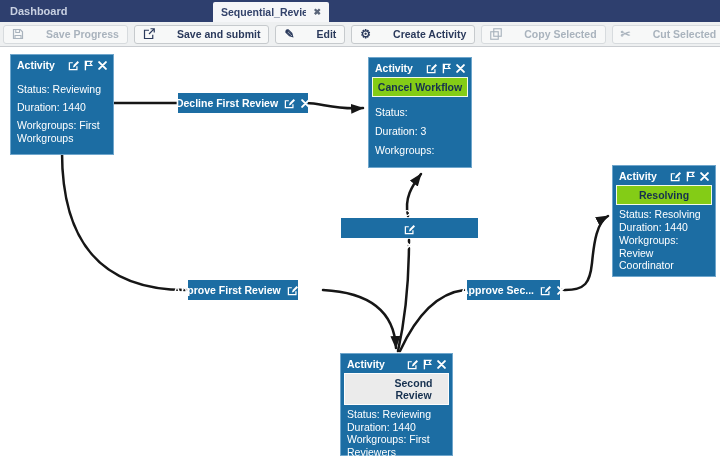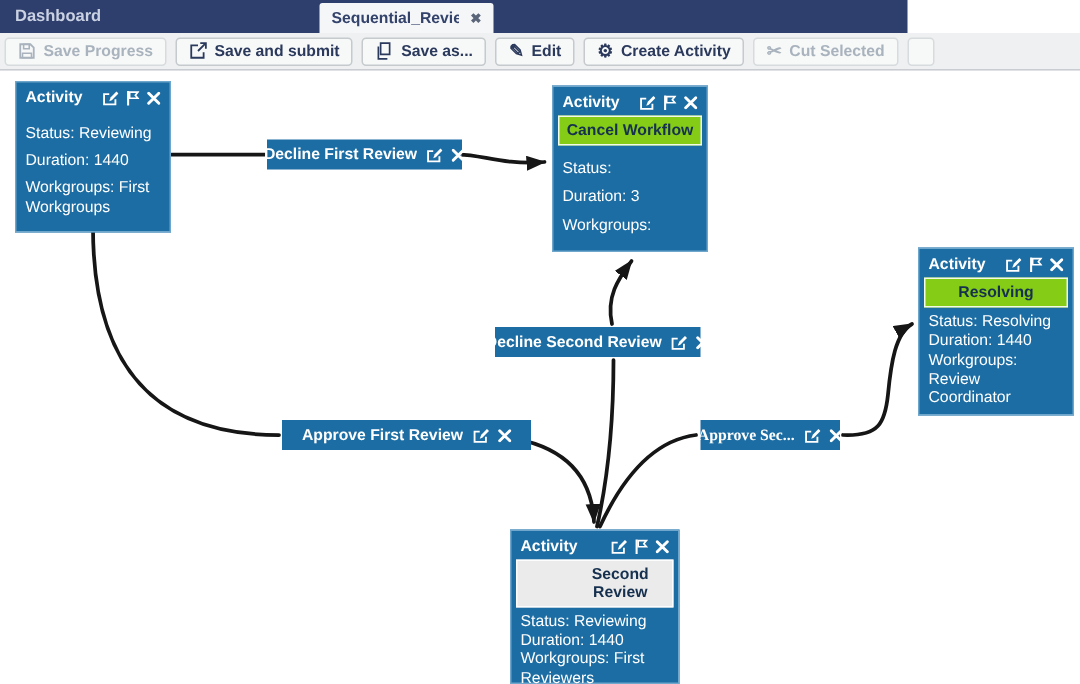--- a/index.html
+++ b/index.html
@@ -1,35 +1,35 @@
 <!DOCTYPE html>
 <html><head>
 <meta charset="utf-8">
 <style>
   * { margin:0; padding:0; box-sizing:border-box; }
   html,body { width:720px; height:456px; font-family:"Liberation Sans", sans-serif; }
   body { position:relative; background:#fff; overflow:hidden; }
 
   
-  .topbar { position:absolute; left:0; top:0; width:605px; height:22px;
+  .topbar { position:absolute; left:0; top:0; width:720px; height:22px;
             background:#2e3f6e; color:#c9d1e2; }
   .dashboard { position:absolute; left:10px; top:5px; font-size:11px; font-weight:700;
                color:#c9d1e2; cursor:pointer; }
   .tab { position:absolute; left:213px; top:2px; height:20px; width:116px;
          background:#f5f6f8; border-radius:2px 2px 0 0; display:flex; align-items:center;
          gap:7px; padding:0 8px; cursor:pointer; }
   .tab-label { font-size:10.5px; font-weight:700; color:#33436b; white-space:nowrap;
                overflow:hidden; }
   .tab-close { font-size:9px; color:#5a6579; font-weight:700; line-height:1; }
 
   
   .toolbar { position:absolute; left:0; top:22px; width:720px; height:25px;
              background:#eef0f1; border-bottom:1px solid #c9ccd0;
              display:flex; align-items:center; gap:6px; padding:0 3px; }
-  .tbtn { display:flex; align-items:center; gap:5px; height:19px; padding:0 8px;
+  .tbtn { display:flex; align-items:center; gap:22px; height:19px; padding:0 8px;
           background:#f7f8f8; border:1px solid #c6cacd; border-radius:3px;
           font-size:10.5px; font-weight:700; color:#2b3a5c; cursor:pointer;
           white-space:nowrap; }
   .tbtn.disabled { color:#a9b3bd; border-color:#d7dbde; cursor:default; }
   .tbtn svg { display:block; }
   .tbtn .glyph { font-size:12px; line-height:1; }
   svg.edges { position:absolute; left:0; top:0; z-index:1; }
   .edges path.edge { fill:none; stroke:#161616; stroke-width:2.5; stroke-linecap:round; }
 
   
@@ -76,33 +76,33 @@
     <span>Save Progress</span>
   </div>
   <div class="tbtn">
     <svg width="12" height="12" viewBox="0 0 16 16">
         <path d="M13 9v5H2V3h6" fill="none" stroke="currentColor" stroke-width="1.6"></path>
         <path d="M10 1h5v5M14.5 1.5L8 8" fill="none" stroke="currentColor" stroke-width="1.6"></path>
       </svg>
     <span>Save and submit</span>
   </div>
   <div class="tbtn">
-    <svg width="12" height="12" viewBox="0 0 16 16">
-        <path d="M5 1h8v10H5z" fill="none" stroke="currentColor" stroke-width="1.5"></path>
-        <path d="M3 4v11h8" fill="none" stroke="currentColor" stroke-width="1.5"></path>
-      </svg>
-    <span>Save as...</span>
-  </div>
-  <div class="tbtn">
     <span class="glyph">✎</span>
     <span>Edit</span>
   </div>
   <div class="tbtn">
     <span class="glyph">⚙</span>
     <span>Create Activity</span>
+  </div>
+  <div class="tbtn disabled">
+    <svg width="12" height="12" viewBox="0 0 16 16">
+        <rect x="5" y="1" width="10" height="10" fill="none" stroke="currentColor" stroke-width="1.5"></rect>
+        <rect x="1" y="5" width="10" height="10" fill="none" stroke="currentColor" stroke-width="1.5"></rect>
+      </svg>
+    <span>Copy Selected</span>
   </div>
   <div class="tbtn disabled">
     <span class="glyph">✂</span>
     <span>Cut Selected</span>
   </div>
   <div class="tbtn disabled">
     
     
   </div>
 
@@ -257,51 +257,51 @@
           <path d="M7 11l1.5-4L14 1.5 16 3.5 9.5 10z" fill="currentColor"></path>
         </svg>
       </span>
     <span class="nico">
         <svg width="9" height="9" viewBox="0 0 12 12">
           <path d="M1.5 1.5l9 9M10.5 1.5l-9 9" stroke="currentColor" stroke-width="2.6" stroke-linecap="round"></path>
         </svg>
       </span>
   </div>
 
-  <div class="elabel" style="left:330px;top:218px;width:137px;">
+  <div class="elabel" style="left:341px;top:218px;width:137px;flex-direction:column;">
     <span>Decline Second Review</span>
     <span class="nico">
         <svg width="11" height="11" viewBox="0 0 16 16">
           <path d="M13 9v5H2V4h5" fill="none" stroke="currentColor" stroke-width="1.8"></path>
           <path d="M7 11l1.5-4L14 1.5 16 3.5 9.5 10z" fill="currentColor"></path>
         </svg>
       </span>
     <span class="nico">
         <svg width="9" height="9" viewBox="0 0 12 12">
           <path d="M1.5 1.5l9 9M10.5 1.5l-9 9" stroke="currentColor" stroke-width="2.6" stroke-linecap="round"></path>
         </svg>
       </span>
   </div>
 
-  <div class="elabel" style="left:188px;top:280px;width:166px;">
+  <div class="elabel" style="left:188px;top:280px;width:110px;">
     <span>Approve First Review</span>
     <span class="nico">
         <svg width="11" height="11" viewBox="0 0 16 16">
           <path d="M13 9v5H2V4h5" fill="none" stroke="currentColor" stroke-width="1.8"></path>
           <path d="M7 11l1.5-4L14 1.5 16 3.5 9.5 10z" fill="currentColor"></path>
         </svg>
       </span>
     <span class="nico">
         <svg width="9" height="9" viewBox="0 0 12 12">
           <path d="M1.5 1.5l9 9M10.5 1.5l-9 9" stroke="currentColor" stroke-width="2.6" stroke-linecap="round"></path>
         </svg>
       </span>
   </div>
 
-  <div class="elabel" style="left:467px;top:280px;width:93px;font-family:Liberation Serif, serif;">
+  <div class="elabel" style="left:467px;top:280px;width:93px;">
     <span>Approve Sec...</span>
     <span class="nico">
         <svg width="11" height="11" viewBox="0 0 16 16">
           <path d="M13 9v5H2V4h5" fill="none" stroke="currentColor" stroke-width="1.8"></path>
           <path d="M7 11l1.5-4L14 1.5 16 3.5 9.5 10z" fill="currentColor"></path>
         </svg>
       </span>
     <span class="nico">
         <svg width="9" height="9" viewBox="0 0 12 12">
           <path d="M1.5 1.5l9 9M10.5 1.5l-9 9" stroke="currentColor" stroke-width="2.6" stroke-linecap="round"></path>

